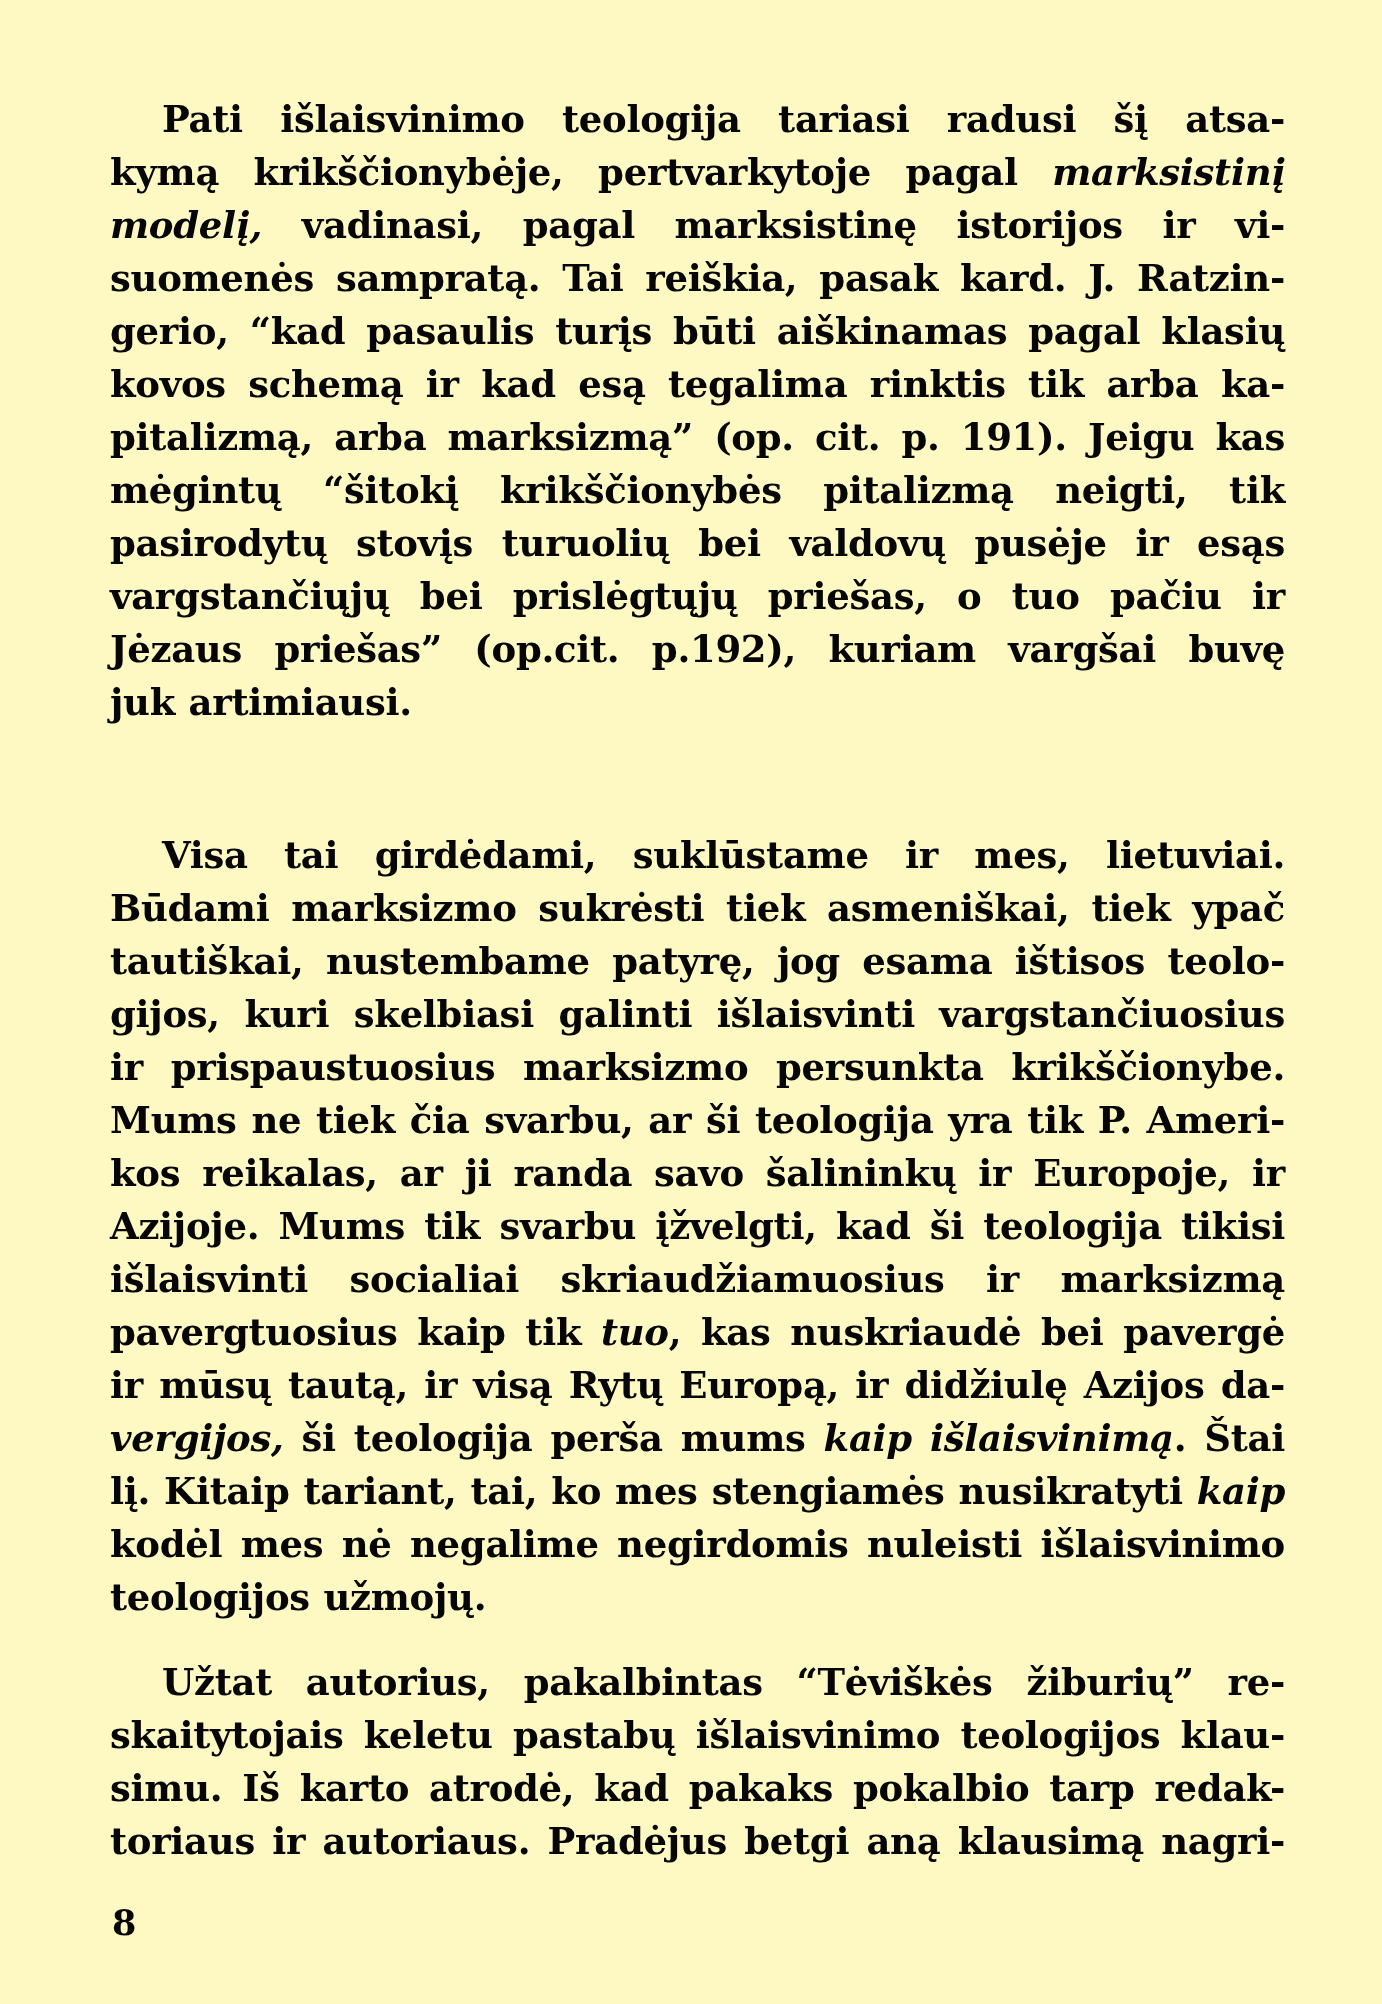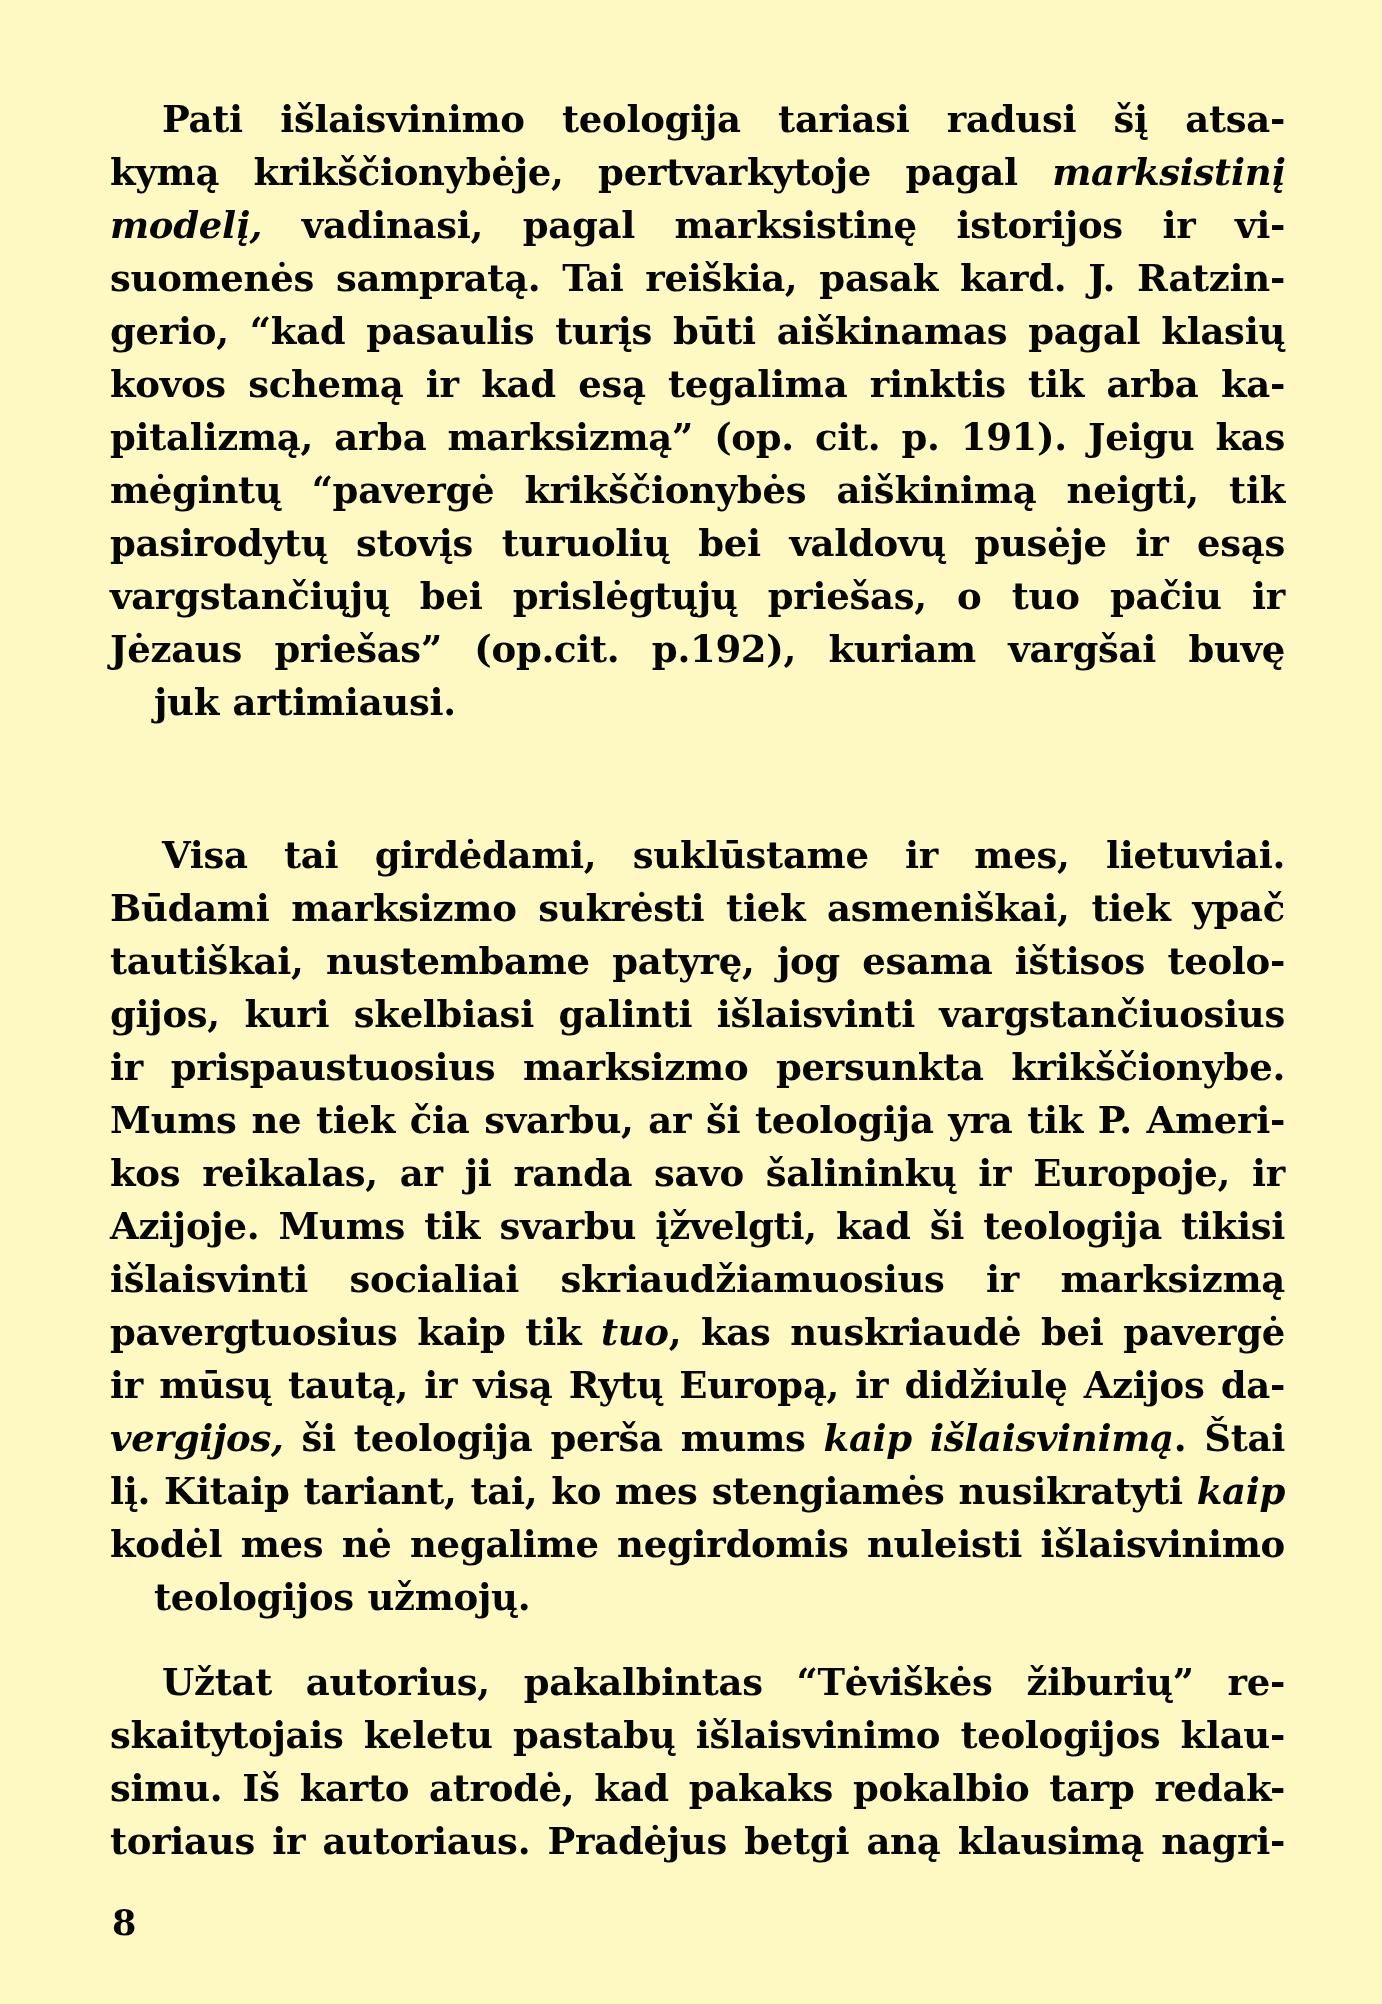--- a/index.html
+++ b/index.html
@@ -30,21 +30,21 @@
   }
   .paragraph { margin: 0; }
   .paragraph:nth-child(2) { margin-top: 100px; }
   .paragraph:nth-child(3) { margin-top: 32px; }
   .line {
     text-align: justify;
     text-align-last: justify;
     word-spacing: 1px;
   }
   .line.first { padding-left: 52px; }
-  .line.last { text-align-last: left; margin-left: 44px; }
+  .line.last { text-align-last: left; }
   .line i { font-style: italic; margin-top: 8px; }
   .page-number {
     position: absolute;
     left: 112px;
     top: 1896px;
     color: #060606;
     font-size: 35px;
     font-weight: 700;
     line-height: 53px;
   }
@@ -55,21 +55,21 @@
 <div class="page">
   <main class="text-block">
       <div class="paragraph">
         <div class="line first"><span>Pati išlaisvinimo teologija tariasi radusi šį atsa-</span></div>
         <div class="line"><span>kymą krikščionybėje, pertvarkytoje pagal </span><i>marksistinį</i></div>
         <div class="line"><i>modelį,</i><span> vadinasi, pagal marksistinę istorijos ir vi-</span></div>
         <div class="line"><span>suomenės sampratą. Tai reiškia, pasak kard. J. Ratzin-</span></div>
         <div class="line"><span>gerio, “kad pasaulis turįs būti aiškinamas pagal klasių</span></div>
         <div class="line"><span>kovos schemą ir kad esą tegalima rinktis tik arba ka-</span></div>
         <div class="line"><span>pitalizmą, arba marksizmą” (op. cit. p. 191). Jeigu kas</span></div>
-        <div class="line"><span>mėgintų “pavergė krikščionybės aiškinimą neigti, tik</span></div>
+        <div class="line"><span>mėgintų “šitokį krikščionybės pitalizmą neigti, tik</span></div>
         <div class="line"><span>pasirodytų stovįs turuolių bei valdovų pusėje ir esąs</span></div>
         <div class="line"><span>vargstančiųjų bei prislėgtųjų priešas, o tuo pačiu ir</span></div>
         <div class="line"><span>Jėzaus priešas” (op.cit. p.192), kuriam vargšai buvę</span></div>
         <div class="line last"><span>juk artimiausi.</span></div>
       </div>
       <div class="paragraph">
         <div class="line first"><span>Visa tai girdėdami, suklūstame ir mes, lietuviai.</span></div>
         <div class="line"><span>Būdami marksizmo sukrėsti tiek asmeniškai, tiek ypač</span></div>
         <div class="line"><span>tautiškai, nustembame patyrę, jog esama ištisos teolo-</span></div>
         <div class="line"><span>gijos, kuri skelbiasi galinti išlaisvinti vargstančiuosius</span></div>

